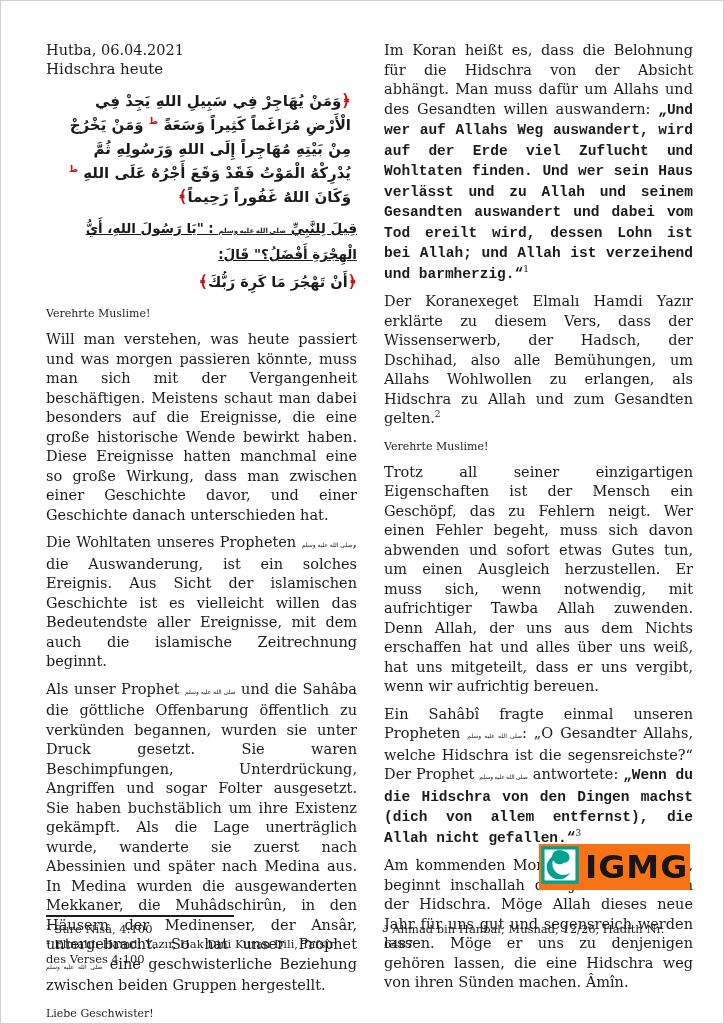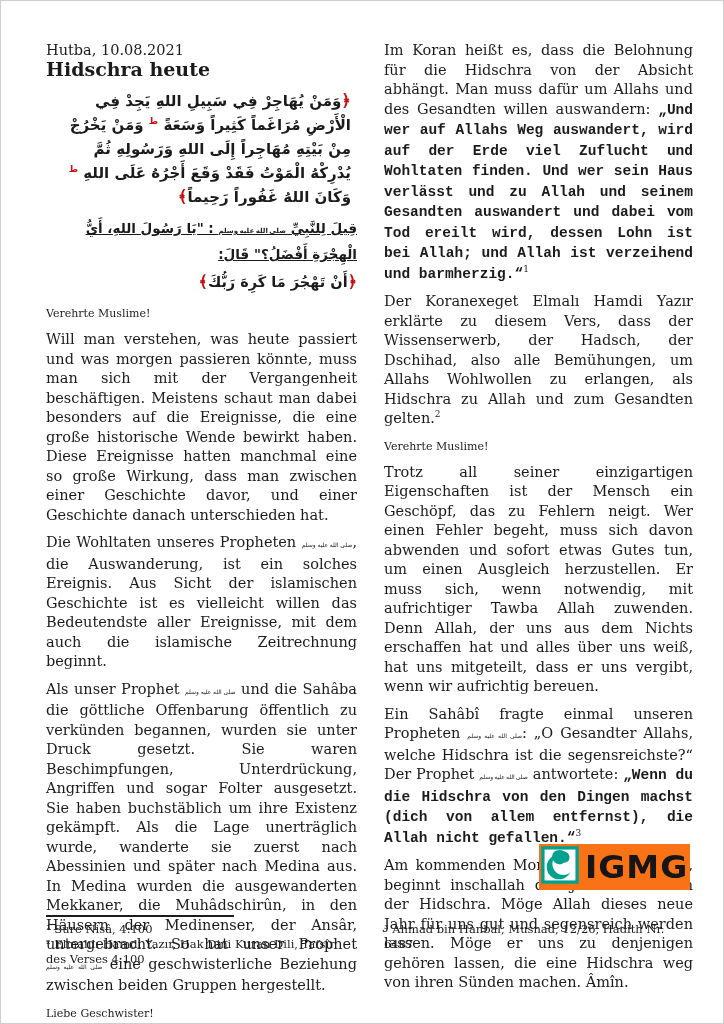--- a/index.html
+++ b/index.html
@@ -14,21 +14,21 @@
   }
   .col{
     position:absolute;top:40px;width:311px;
     font-size:14.5px;line-height:19.5px;
     text-align:justify;
   }
   .col-left{left:45px;}
   .col-right{left:383px;width:309px;}
   .doc-header{text-align:left;margin:0 0 10px 0;}
   .doc-date{font-size:14.5px;line-height:19px;}
-  .doc-title{font-size:19px;font-weight:bold;line-height:19px;}
+  .doc-title{font-size:15px;font-weight:normal;line-height:19px;}
   .heading{
     font-size:11px;font-weight:normal;text-align:left;
     margin:2px 0 6px 0;line-height:20px;
   }
   .para{margin:0 0 8px 0;}
   .arabic{
     direction:rtl;text-align:right;
     font-family:"DejaVu Sans", sans-serif;
     font-weight:bold;
   }
@@ -75,21 +75,21 @@
     transform:scaleY(0.95);
   }
 </style>
 </head>
 <body>
 
 <div class="page">
 
   <div class="col col-left">
     <div class="doc-header">
-      <div class="doc-date">Hutba, 10.08.2021</div>
+      <div class="doc-date">Hutba, 06.04.2021</div>
       <div class="doc-title">Hidschra heute</div>
     </div>
 
     <div class="arabic arabic-verse"><span class="red orn">﴿</span><span>وَمَنْ يُهَاجِرْ فِي سَبِيلِ اللهِ يَجِدْ فِي الْأَرْضِ مُرَاغَماً كَثِيراً وَسَعَةً </span><span class="red pause">ط</span><span> وَمَنْ يَخْرُجْ مِنْ بَيْتِهِ مُهَاجِراً إِلَى اللهِ وَرَسُولِهِ ثُمَّ يُدْرِكْهُ الْمَوْتُ فَقَدْ وَقَعَ أَجْرُهُ عَلَى اللهِ </span><span class="red pause">ط</span><span> وَكَانَ اللهُ غَفُوراً رَحِيماً</span><span class="red orn">﴾</span></div>
     <div class="arabic arabic-hadith"><span>قِيلَ لِلنَّبِيِّ </span><span class="saw-ar">صلى الله عليه وسلم</span><span> : "يَا رَسُولَ اللهِ، أَيُّ الْهِجْرَةِ أَفْضَلُ؟" قَالَ:</span></div>
     <div class="arabic arabic-quote"><span class="red orn">﴿</span><span>أَنْ تَهْجُرَ مَا كَرِهَ رَبُّكَ</span><span class="red orn">﴾</span></div>
 
     <h3 class="heading">Verehrte Muslime!</h3>
     <p class="para"><span>Will man verstehen, was heute passiert und was morgen passieren könnte, muss man sich mit der Vergangenheit beschäftigen. Meistens schaut man dabei besonders auf die Ereignisse, die eine große historische Wende bewirkt haben. Diese Ereignisse hatten manchmal eine so große Wirkung, dass man zwischen einer Geschichte davor, und einer Geschichte danach unterschieden hat.</span></p>
     <p class="para"><span>Die Wohltaten unseres Propheten </span><span class="saw">صلى الله عليه وسلم</span><span>, die Auswanderung, ist ein solches Ereignis. Aus Sicht der islamischen Geschichte ist es vielleicht willen das Bedeutendste aller Ereignisse, mit dem auch die islamische Zeitrechnung beginnt.</span></p>

